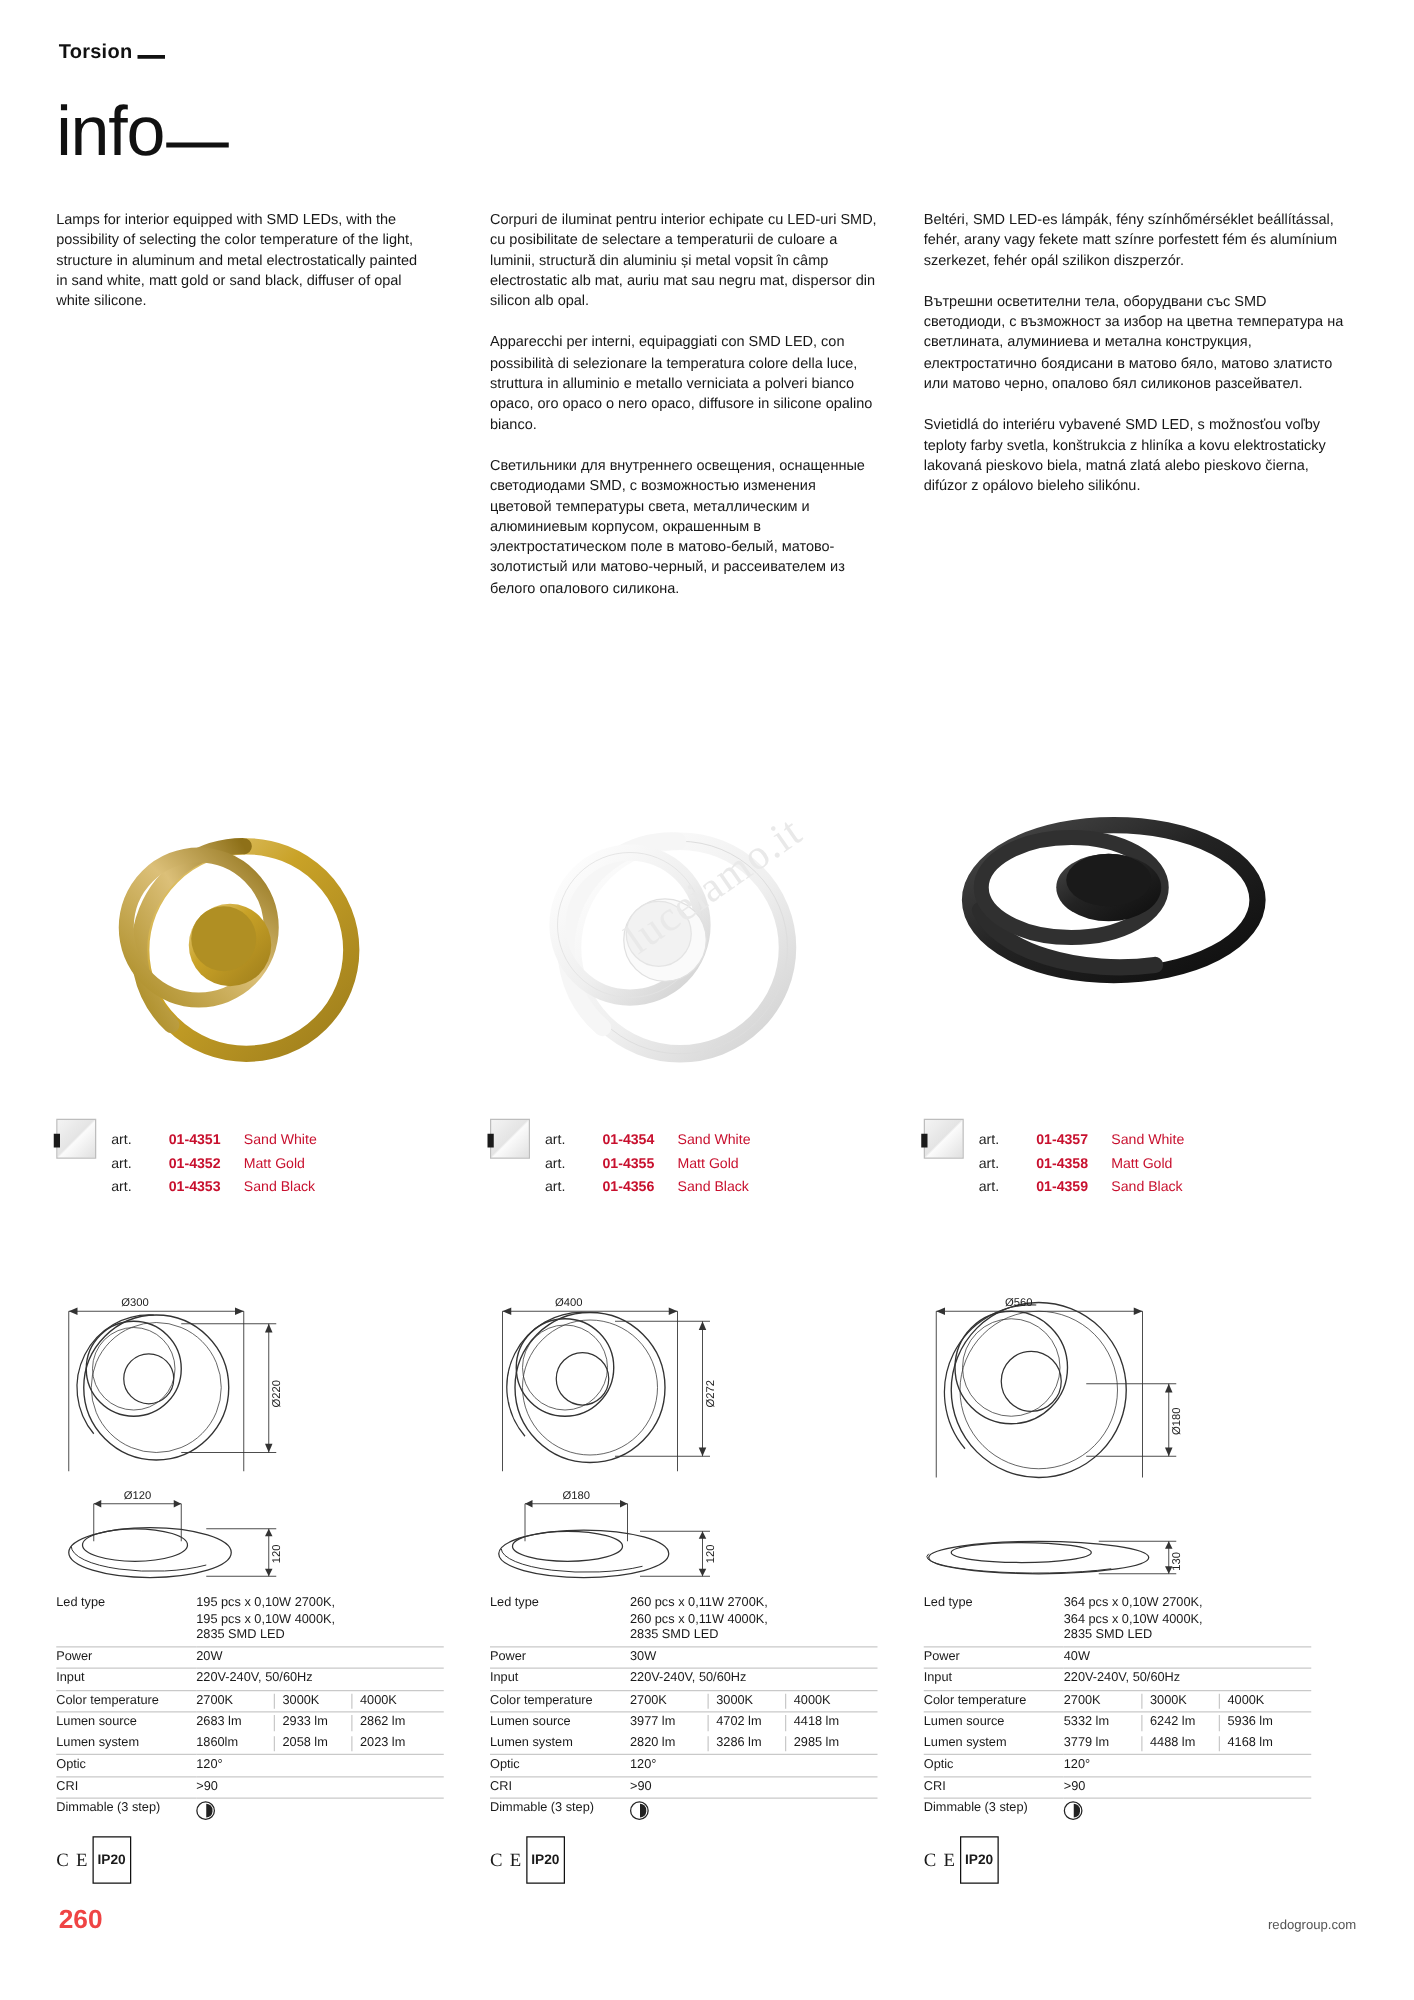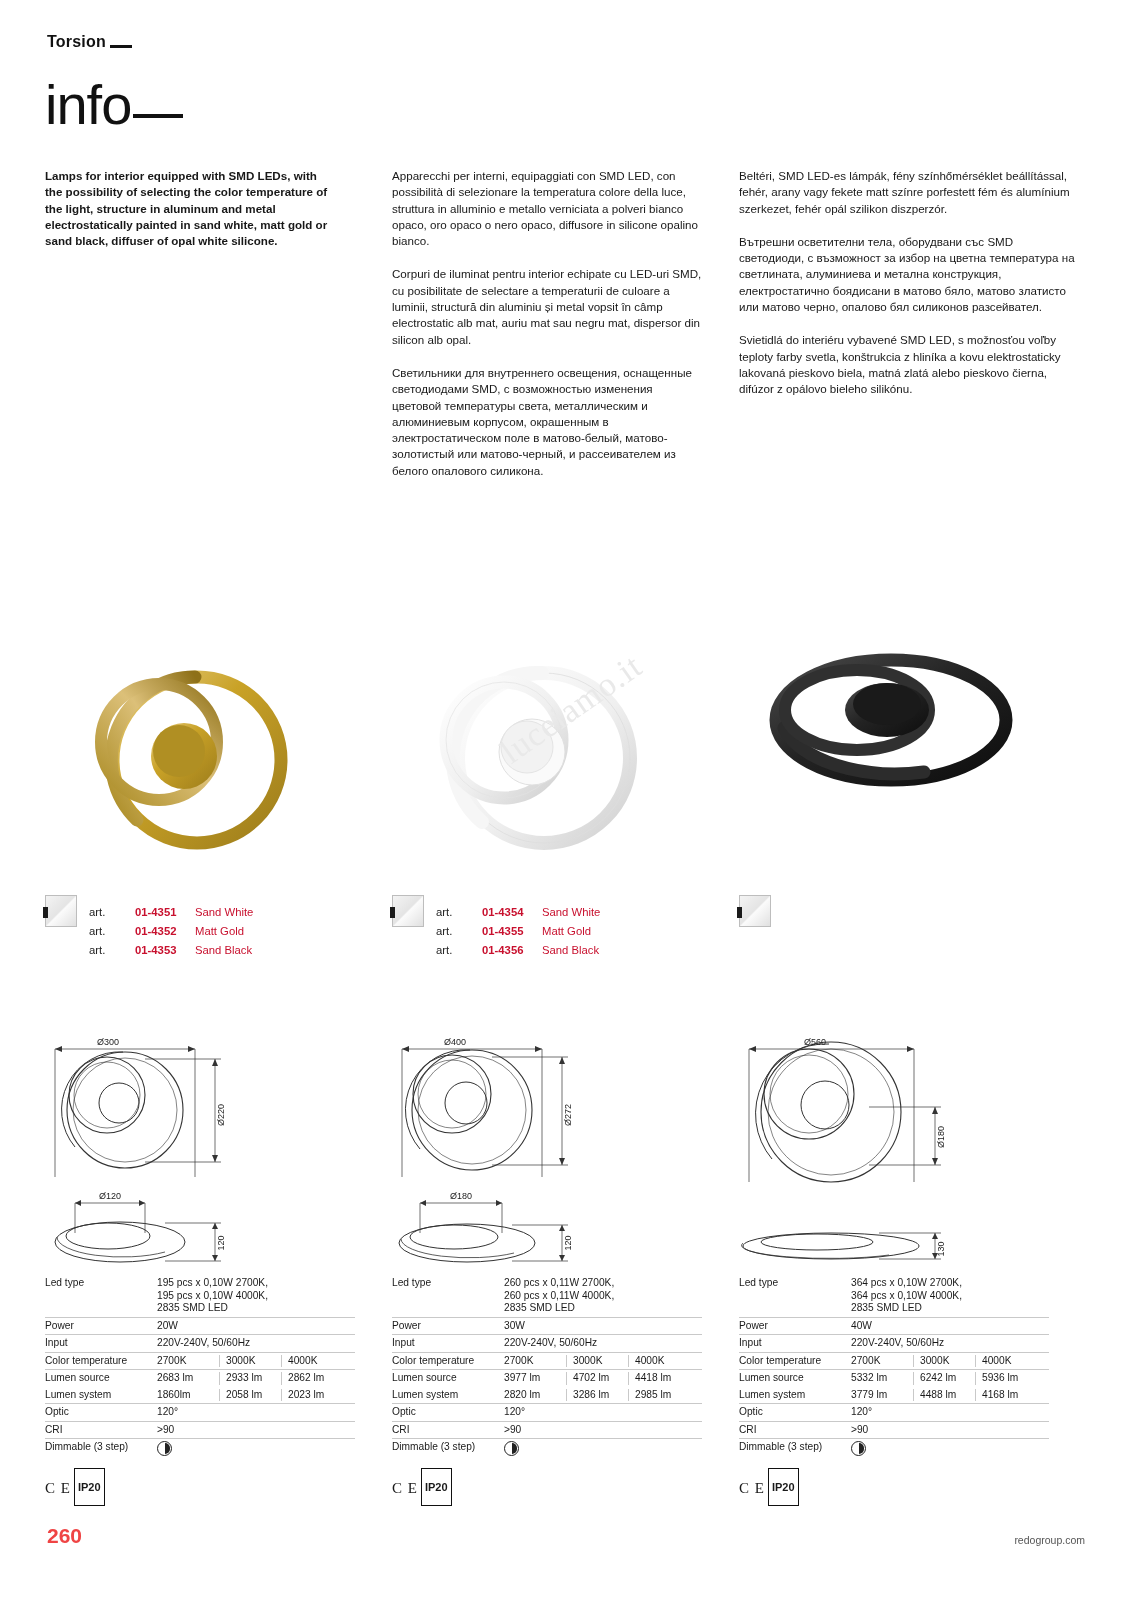--- a/index.html
+++ b/index.html
@@ -28,21 +28,21 @@
     font-size:56px; font-weight:300; color:#111; letter-spacing:-1px;
   }
   .info-title .dash2 {
     display:inline-block; width:50px; height:4px; background:#111;
     vertical-align:baseline; margin-left:2px; margin-bottom:6px;
   }
 
   
   .cols { position:absolute; left:45px; top:168px; width:1040px; }
   .col { position:absolute; top:0; font-size:11.6px; line-height:16.3px; color:#181818; }
-  .col.c1 { left:0px;   width:290px; font-weight:700; }
+  .col.c1 { left:0px;   width:290px; font-weight:400; }
   .col.c2 { left:347px; width:310px; }
   .col.c3 { left:694px; width:340px; }
   .col p { margin:0 0 17px 0; }
   .col.c1 p { margin-bottom:15px; }
 
   
   .products { position:absolute; left:0; top:600px; width:1131px; height:300px; }
   .photo { position:absolute; top:0; width:300px; height:290px; }
   .photo.p1 { left:45px; }
   .photo.p2 { left:392px; }
@@ -121,22 +121,22 @@
   </div>
   <div class="info-title">
     <span>info</span><span class="dash2"></span>
   </div>
 
   <div class="cols">
     <div class="col c1">
       <p>Lamps for interior equipped with SMD LEDs, with the possibility of selecting the color temperature of the light, structure in aluminum and metal electrostatically painted in sand white, matt gold or sand black, diffuser of opal white silicone.</p>
     </div>
     <div class="col c2">
+      <p>Corpuri de iluminat pentru interior echipate cu LED-uri SMD, cu posibilitate de selectare a temperaturii de culoare a luminii, structură din aluminiu și metal vopsit în câmp electrostatic alb mat, auriu mat sau negru mat, dispersor din silicon alb opal.</p>
       <p>Apparecchi per interni, equipaggiati con SMD LED, con possibilità di selezionare la temperatura colore della luce, struttura in alluminio e metallo verniciata a polveri bianco opaco, oro opaco o nero opaco, diffusore in silicone opalino bianco.</p>
-      <p>Corpuri de iluminat pentru interior echipate cu LED-uri SMD, cu posibilitate de selectare a temperaturii de culoare a luminii, structură din aluminiu și metal vopsit în câmp electrostatic alb mat, auriu mat sau negru mat, dispersor din silicon alb opal.</p>
       <p>Светильники для внутреннего освещения, оснащенные светодиодами SMD, с возможностью изменения цветовой температуры света, металлическим и алюминиевым корпусом, окрашенным в электростатическом поле в матово-белый, матово-золотистый или матово-черный, и рассеивателем из белого опалового силикона.</p>
     </div>
     <div class="col c3">
       <p>Beltéri, SMD LED-es lámpák, fény színhőmérséklet beállítással, fehér, arany vagy fekete matt színre porfestett fém és alumínium szerkezet, fehér opál szilikon diszperzór.</p>
       <p>Вътрешни осветителни тела, оборудвани със SMD светодиоди, с възможност за избор на цветна температура на светлината, алуминиева и метална конструкция, електростатично боядисани в матово бяло, матово златисто или матово черно, опалово бял силиконов разсейвател.</p>
       <p>Svietidlá do interiéru vybavené SMD LED, s možnosťou voľby teploty farby svetla, konštrukcia z hliníka a kovu elektrostaticky lakovaná pieskovo biela, matná zlatá alebo pieskovo čierna, difúzor z opálovo bieleho silikónu.</p>
     </div>
   </div>
 
   <div class="products">
@@ -222,20 +222,31 @@
         <span class="lbl">art.</span><span class="code">01-4355</span><span class="fin">Matt Gold</span>
       </div>
       <div class="artrow">
         <span class="lbl">art.</span><span class="code">01-4356</span><span class="fin">Sand Black</span>
       </div>
     </div>
   </div>
 
   <div class="artblock a3">
     <span class="swatch"></span>
+    <div class="artcodes">
+      <div class="artrow">
+        <span class="lbl">art.</span><span class="code">01-4357</span><span class="fin">Sand White</span>
+      </div>
+      <div class="artrow">
+        <span class="lbl">art.</span><span class="code">01-4358</span><span class="fin">Matt Gold</span>
+      </div>
+      <div class="artrow">
+        <span class="lbl">art.</span><span class="code">01-4359</span><span class="fin">Sand Black</span>
+      </div>
+    </div>
   </div>
 
   <div class="drawings">
 
     <svg class="draw d1" viewBox="0 0 330 260">
       <g stroke="#333" fill="none" stroke-width="0.7">
         <line x1="10" y1="12" x2="10" y2="140"></line>
         <line x1="150" y1="12" x2="150" y2="140"></line>
         <line x1="10" y1="12" x2="150" y2="12"></line>
         <path d="M10 12 l7 -3 v6 z" fill="#333" stroke="none"></path>

